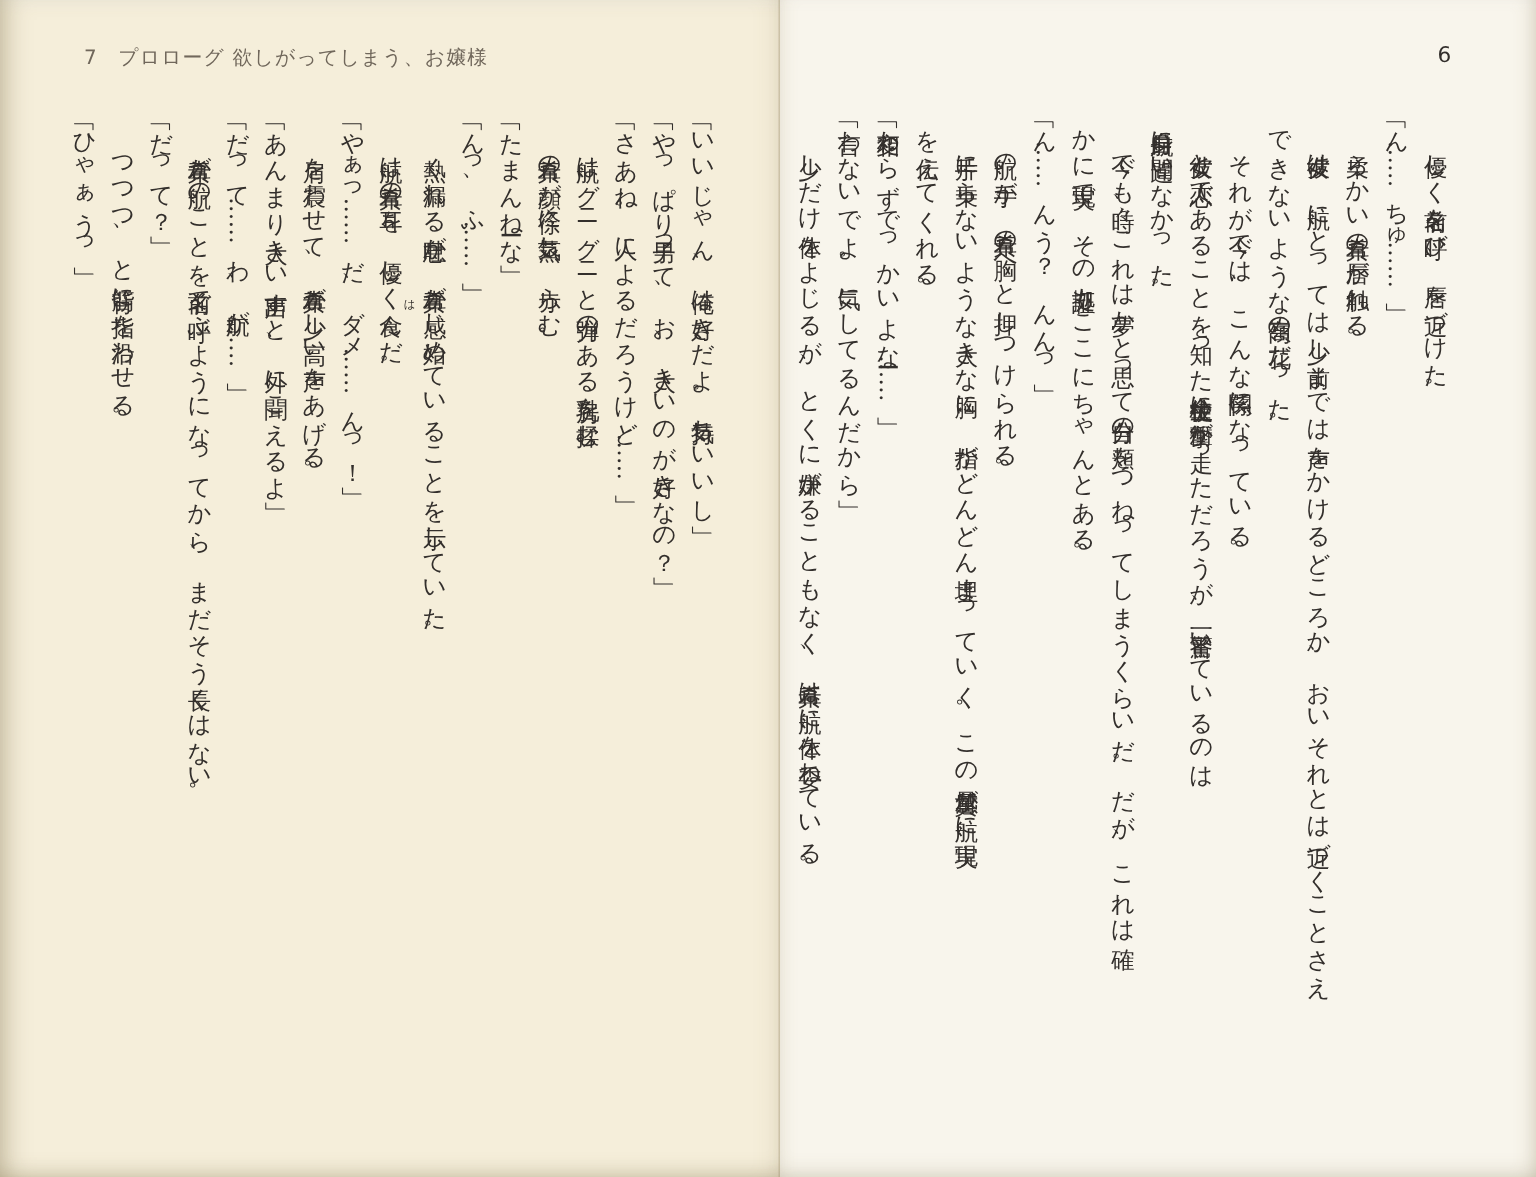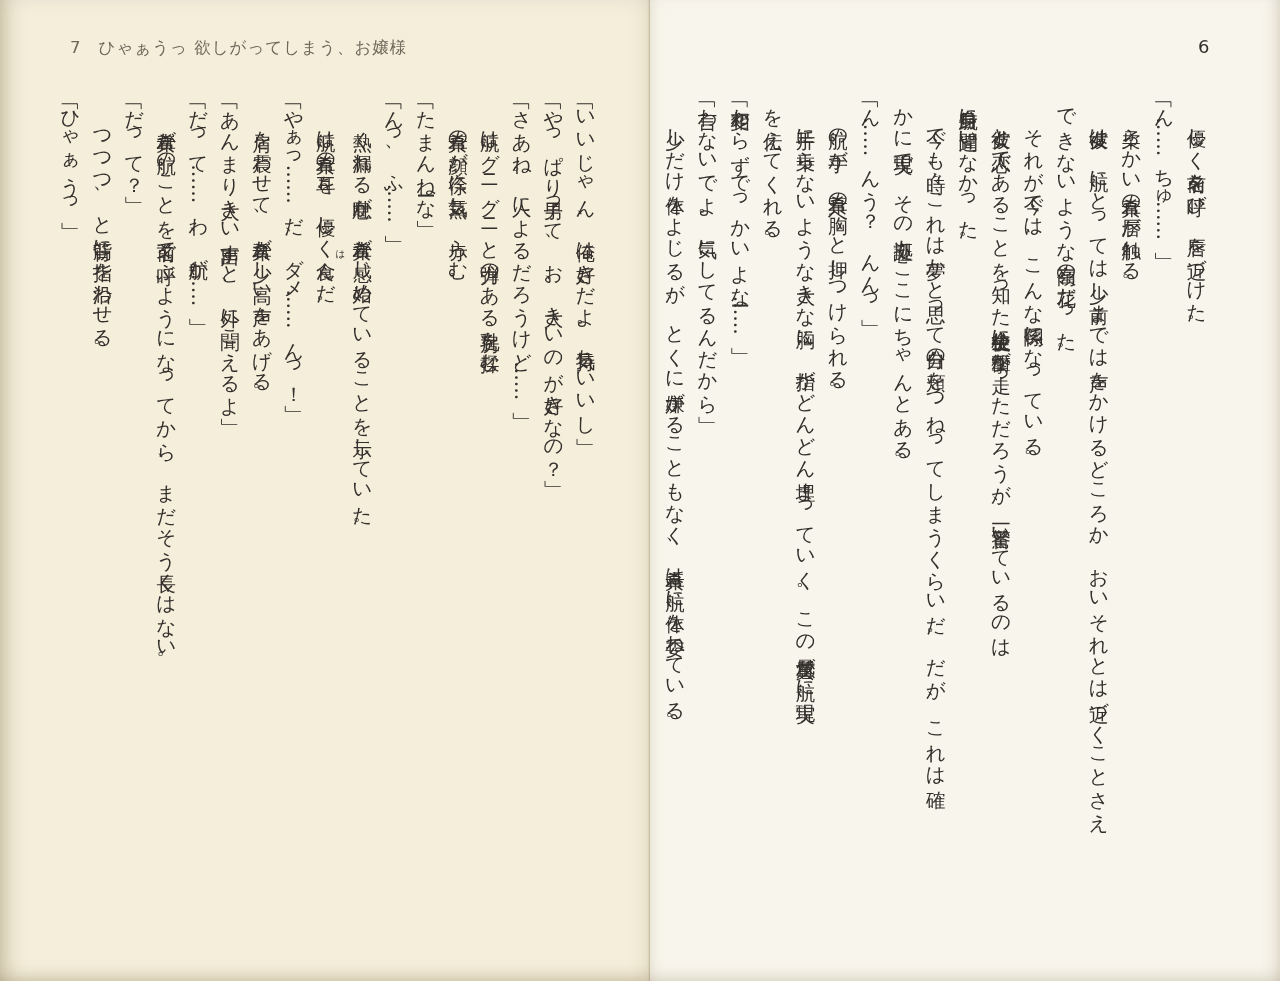--- a/index.html
+++ b/index.html
@@ -108,21 +108,21 @@
   }
 </style>
 </head>
 <body>
 
 <div class="spread">
 
   <div class="page page-left">
     <div class="running-header">
       <span class="pagenum">7</span>
-      <span class="chapter">ひゃぁうっ 欲しがってしまう、お嬢様</span>
+      <span class="chapter">プロローグ 欲しがってしまう、お嬢様</span>
     </div>
     <div class="vtext left-text">
         <p class="tline">「いいじゃん、俺は好きだよ。気持ちいいし」</p>
         <p class="tline">「やっぱり男子って、お、大きいのが好きなの？」</p>
         <p class="tline">「さあね。人によるだろうけど……」</p>
         <p class="tline indent">航はグニグニと弾力のある乳房を揉む。</p>
         <p class="tline indent">真希の顔が徐々に蒸気し、赤らむ。</p>
         <p class="tline">「たまんねーな」</p>
         <p class="tline">「んっ、ふ……」</p>
         <p class="tline indent">熱く漏れる吐息が、真希が感じ始めていることを示していた。</p>

